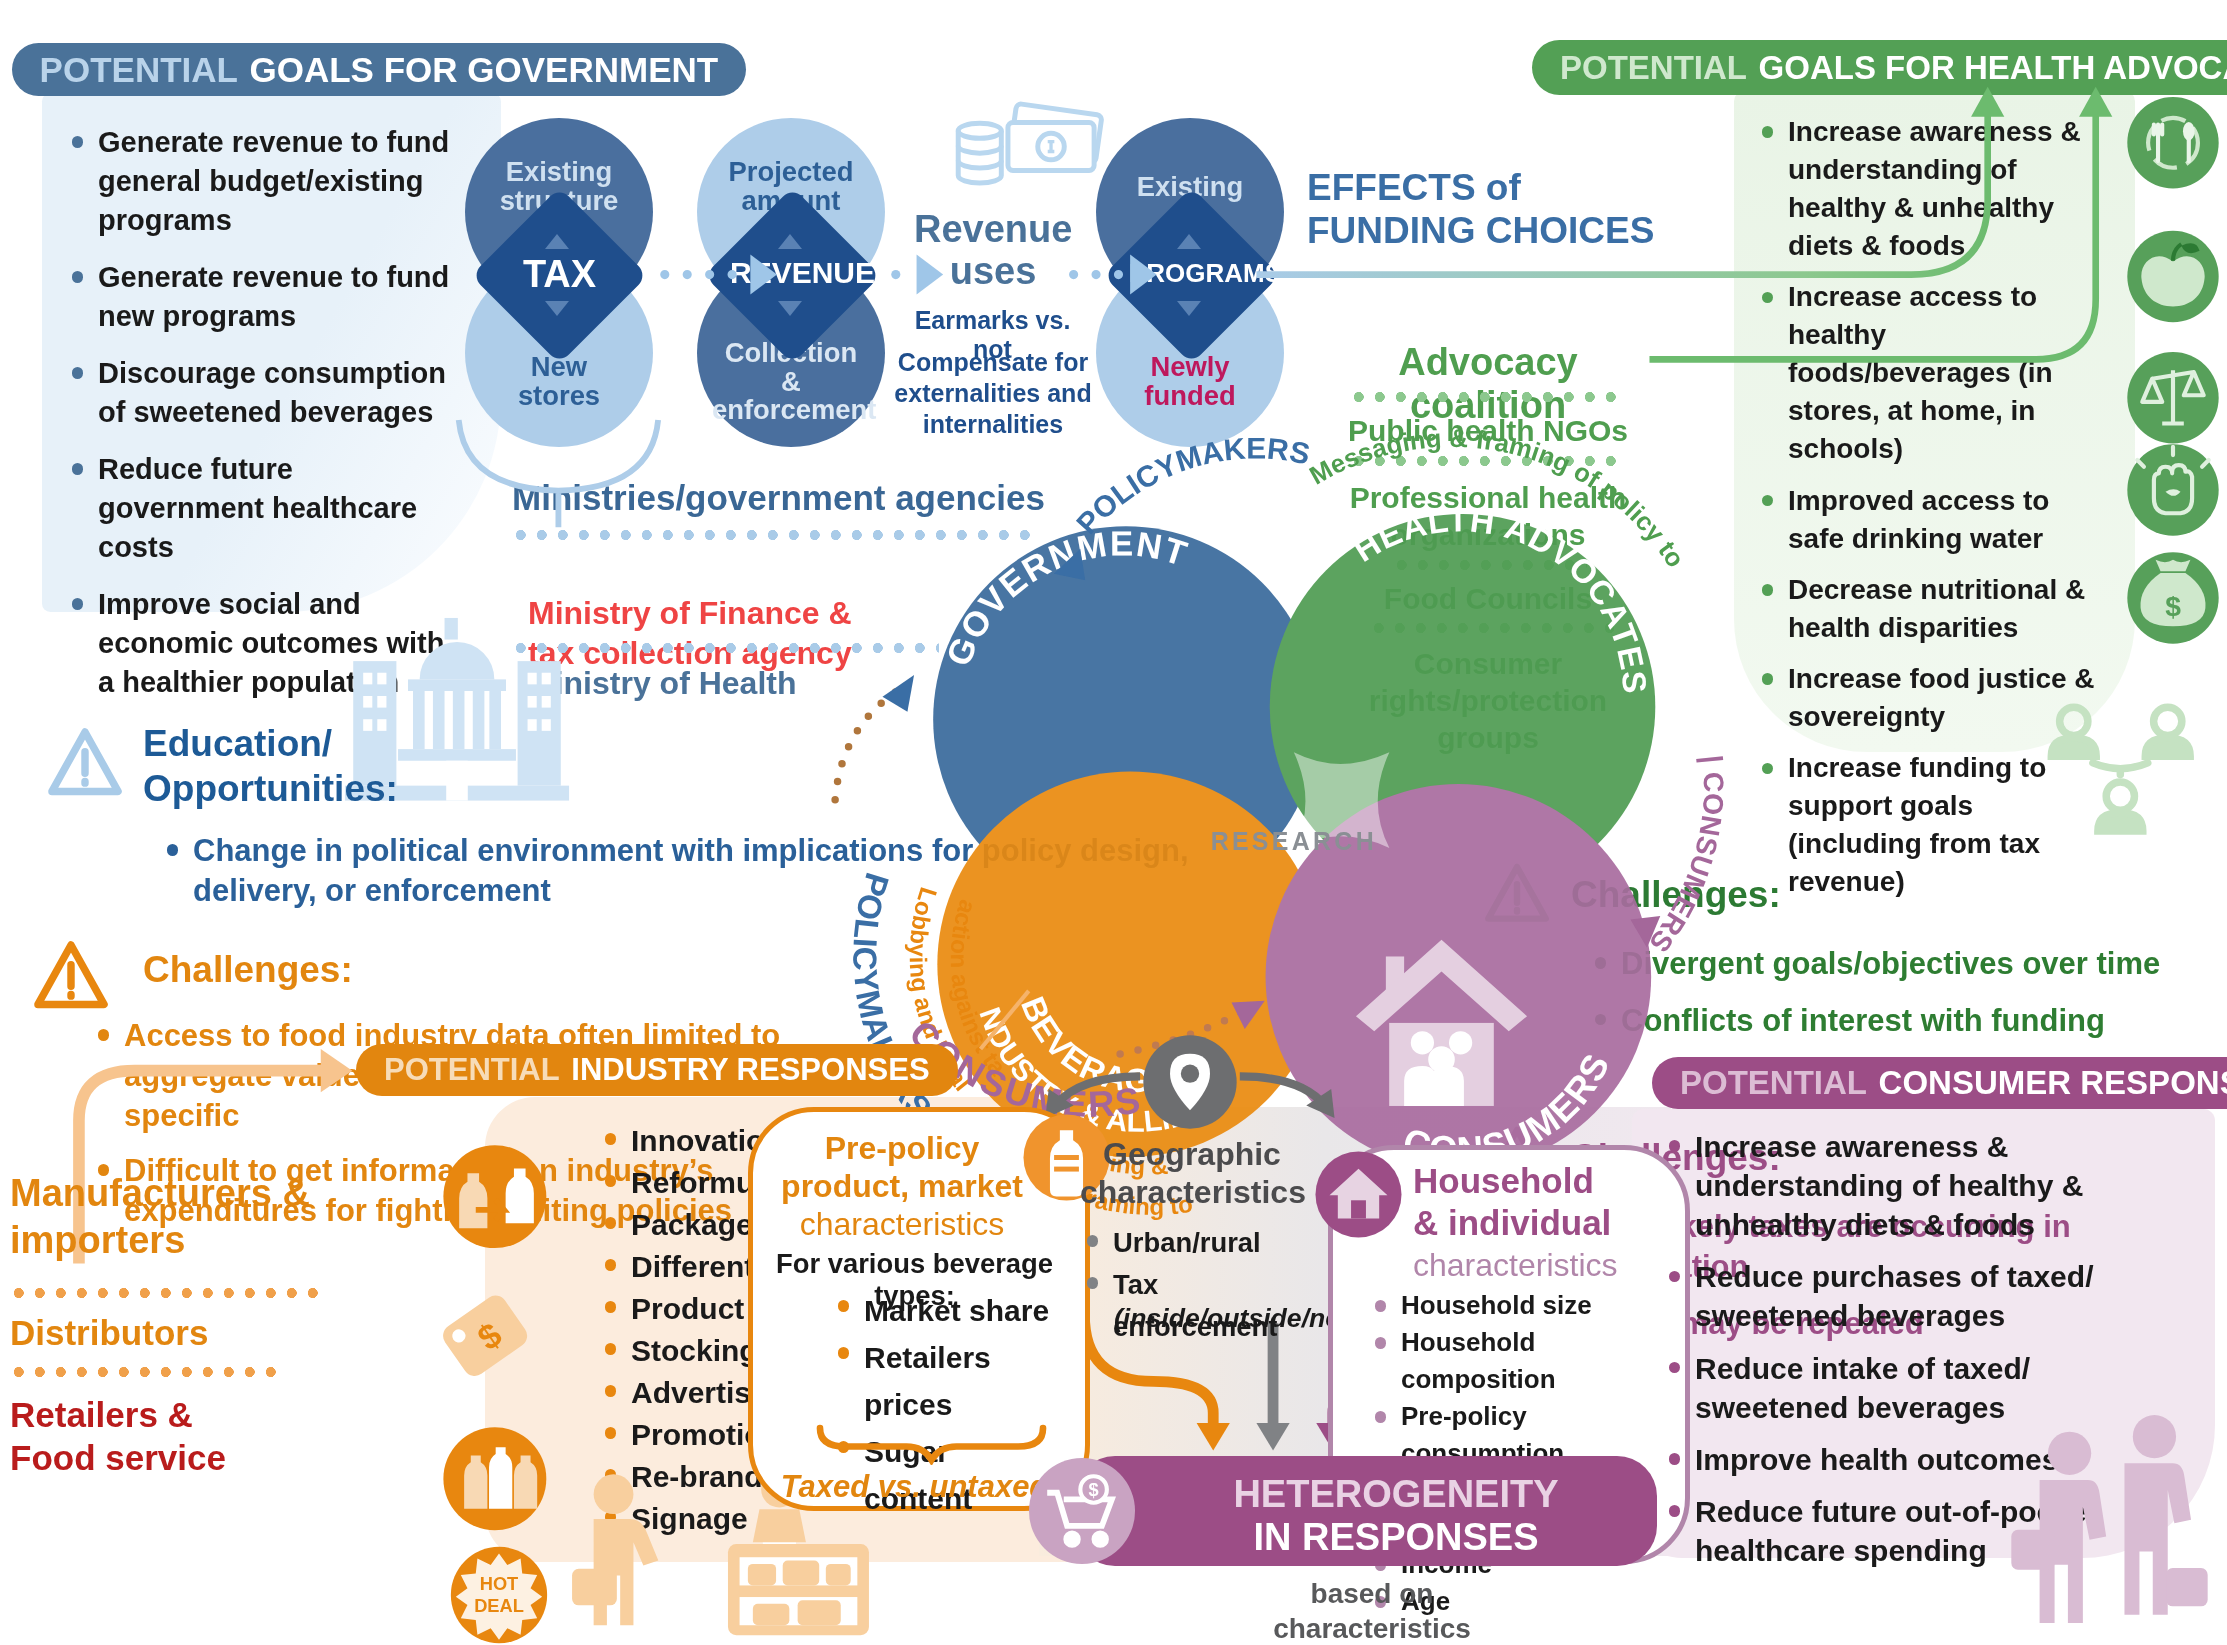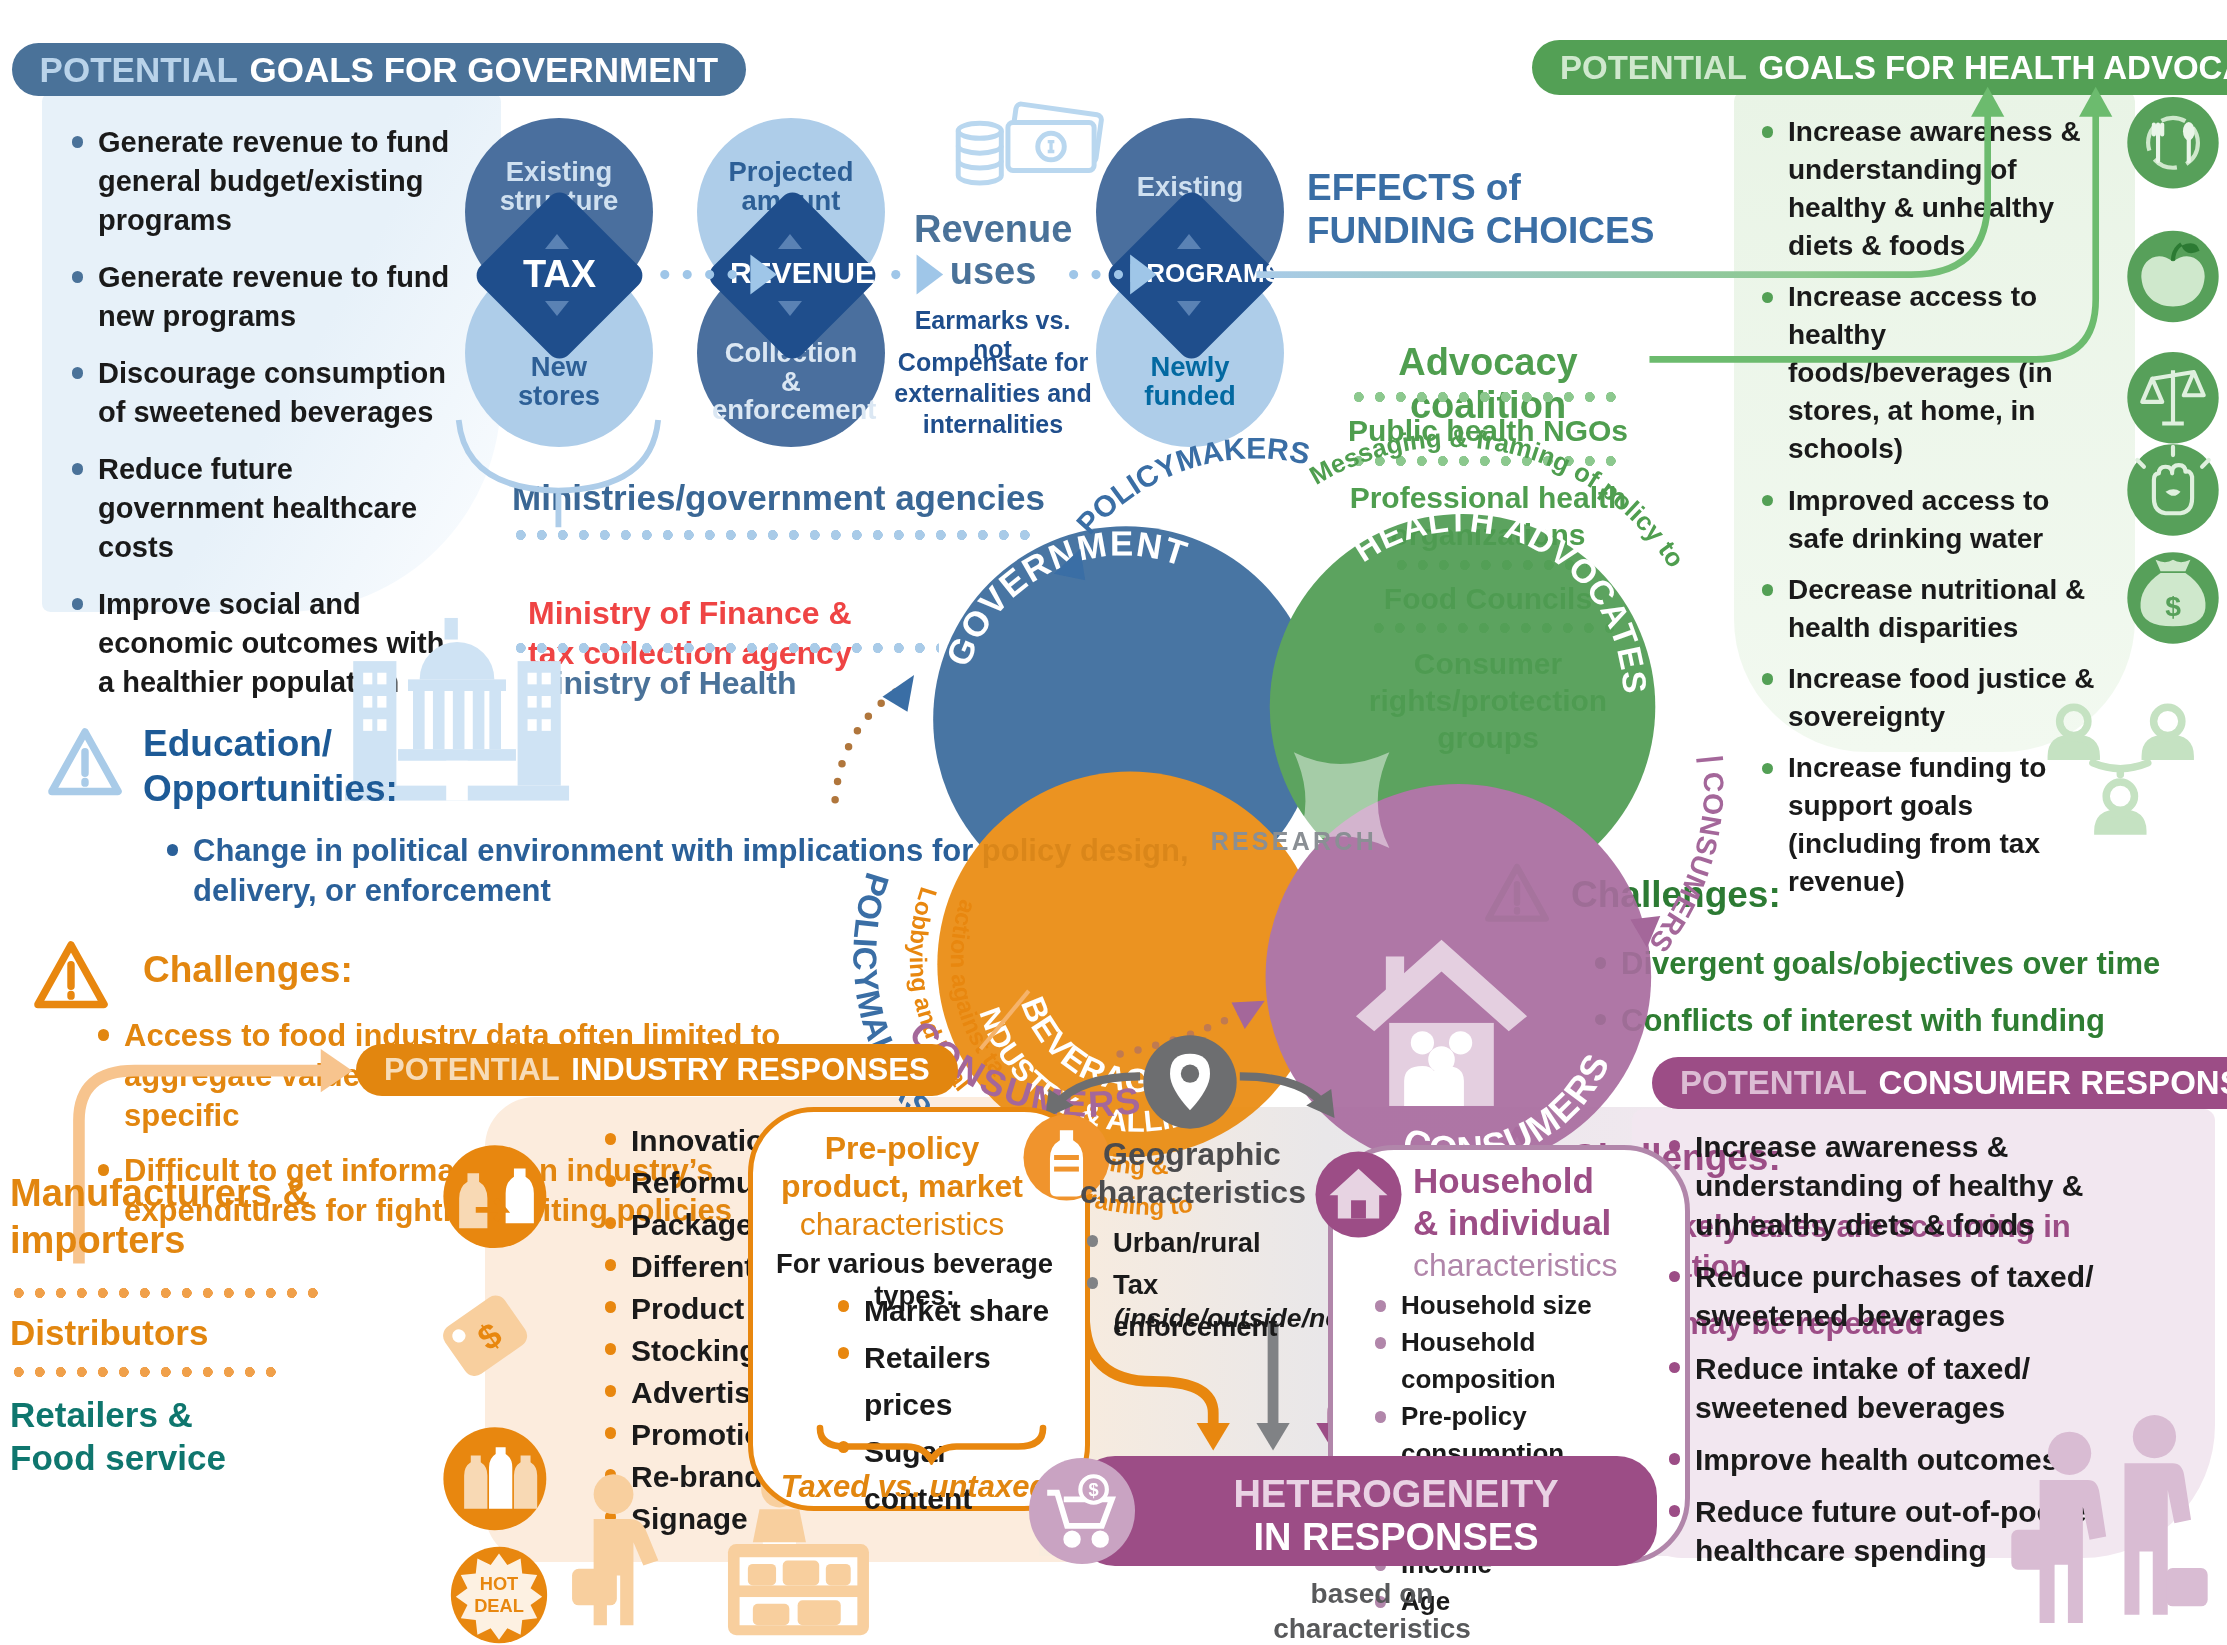--- a/index.html
+++ b/index.html
@@ -84,21 +84,21 @@
     <div class="diamond" style="left:730px;top:213px;"></div>
     <div class="tri" style="left:778px;top:234px;border-left:12.5px solid transparent;border-right:12.5px solid transparent;border-bottom:15px solid #5a82b4;"></div>
     <div class="tri" style="left:778px;top:301px;border-left:12.5px solid transparent;border-right:12.5px solid transparent;border-top:15px solid #5a82b4;"></div>
     <div class="dlabel" style="left:730px;top:256px;width:125px;font-size:30px;">REVENUE</div>
   </div>
 
   <div>
     <div class="ncircle" style="left:1096px;top:118px;background:#4a6f9e;color:#cfe0f0;font-size:27.4px;">
       <span style="width:133px;margin-top:-50px;">Existing</span>
       </div>
-    <div class="ncircle" style="left:1096px;top:259px;background:#aecde9;color:#0369a1;font-size:27.4px;">
+    <div class="ncircle" style="left:1096px;top:259px;background:#aecde9;color:#be185d;font-size:27.4px;">
       <span style="width:116px;margin-bottom:-58px;">Newly funded</span>
       </div>
     <div class="diamond" style="left:1129px;top:213px;"></div>
     <div class="tri" style="left:1177px;top:234px;border-left:12.5px solid transparent;border-right:12.5px solid transparent;border-bottom:15px solid #5a82b4;"></div>
     <div class="tri" style="left:1177px;top:301px;border-left:12.5px solid transparent;border-right:12.5px solid transparent;border-top:15px solid #5a82b4;"></div>
     <div class="dlabel" style="left:1129px;top:258px;width:125px;font-size:26px;">PROGRAMS</div>
   </div>
 
   <div class="abs b" style="left:914px;top:208px;width:158px;text-align:center;font-size:38px;color:#4a7299;line-height:42px;">
     <div>Revenue</div>
@@ -387,21 +387,21 @@
 
   <div class="pill" style="left:356px;top:1044px;height:52px;background:#e2860f;font-size:31px;">
     <span class="pre" style="color:#f7dcb8;">POTENTIAL</span>
     <span style="color:#ffffff;">INDUSTRY RESPONSES</span>
   </div>
 
   <div class="abs b" style="left:10px;top:1170px;width:357px;font-size:38px;line-height:47px;color:#e2860f;">Manufacturers &amp; importers</div>
   <div class="dots" style="--dc:#f0a04a;left:12.5px;top:1287px;width:308px;"></div>
   <div class="abs b" style="left:10px;top:1313px;font-size:35px;color:#e2860f;">Distributors</div>
   <div class="dots" style="--dc:#f0a04a;left:12.5px;top:1366px;width:274px;"></div>
-  <div class="abs b" style="left:10px;top:1393px;width:249px;font-size:35px;line-height:43px;color:#0f766e;">Retailers &amp; Food service</div>
+  <div class="abs b" style="left:10px;top:1393px;width:249px;font-size:35px;line-height:43px;color:#b91c1c;">Retailers &amp; Food service</div>
 
   <ul class="blist abs" style="--dc:#e8870f;left:598px;top:1120px;width:598px;font-size:30px;line-height:42px;">
     <li>Innovation (new products)</li>
     <li>Reformulations</li>
     <li>Package size changes</li>
     <li>Differential price changes</li>
     <li>Product placement</li>
     <li>Stocking</li>
     <li>Advertising</li>
     <li>Promotions</li>

